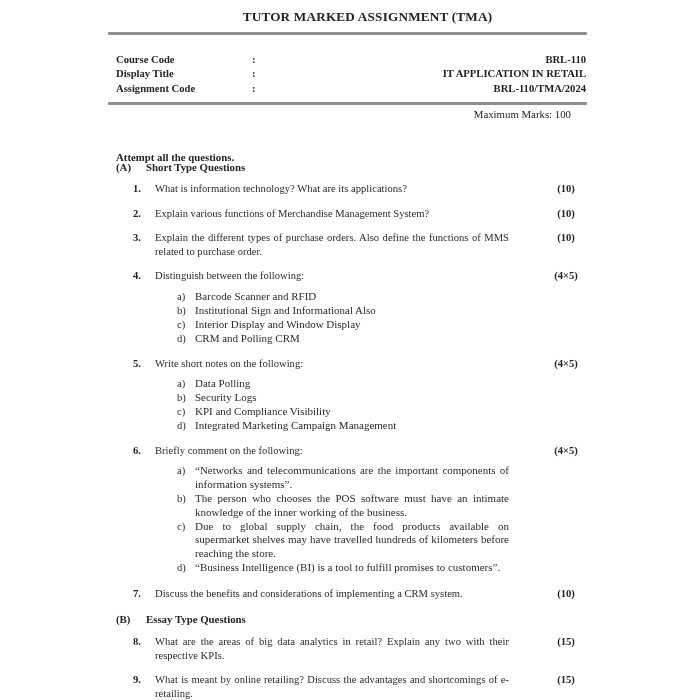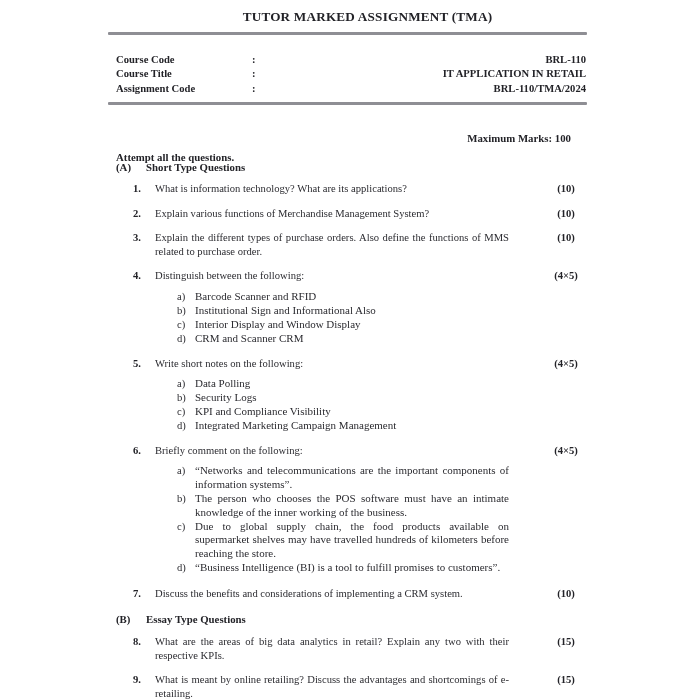--- a/index.html
+++ b/index.html
@@ -64,25 +64,25 @@
     vertical-align: top;
     white-space: nowrap;
   }
   .meta .c-label { width: 136px; }
   .meta .c-colon { width: 68px; }
   .meta .c-value { width: 266px; text-align: right; }
 
   
   .max-marks {
     position: absolute;
-    top: 132px;
+    top: 108px;
     left: 116px;
     width: 455px;
     text-align: right;
-    font-weight: bold;
+    font-weight: normal;
     font-size: 10.8px;
     color: #232328;
   }
 
   
   .attempt {
     position: absolute;
     top: 151px;
     left: 116px;
     font-weight: bold;
@@ -187,21 +187,21 @@
   <div class="rule rule-bottom"></div>
 
   <table class="meta">
     <tbody>
       <tr>
         <td class="c-label">Course Code</td>
         <td class="c-colon">:</td>
         <td class="c-value">BRL-110</td>
       </tr>
       <tr>
-        <td class="c-label">Course Title</td>
+        <td class="c-label">Display Title</td>
         <td class="c-colon">:</td>
         <td class="c-value">IT APPLICATION IN RETAIL</td>
       </tr>
       <tr>
         <td class="c-label">Assignment Code</td>
         <td class="c-colon">:</td>
         <td class="c-value">BRL-110/TMA/2024</td>
       </tr>
     </tbody>
   </table>
@@ -247,21 +247,21 @@
           <li>
             <span class="s-tag">b)</span>
             <span class="s-text nojust">Institutional Sign and Informational Also</span>
           </li>
           <li>
             <span class="s-tag">c)</span>
             <span class="s-text nojust">Interior Display and Window Display</span>
           </li>
           <li>
             <span class="s-tag">d)</span>
-            <span class="s-text nojust">CRM and Scanner CRM</span>
+            <span class="s-text nojust">CRM and Polling CRM</span>
           </li>
         </ul>
       </div>
       <span class="q-marks">(4×5)</span>
     </div>
 
     <div class="q">
       <span class="q-num">5.</span>
       <div class="q-body nojust">
         <div>Write short notes on the following:</div>

